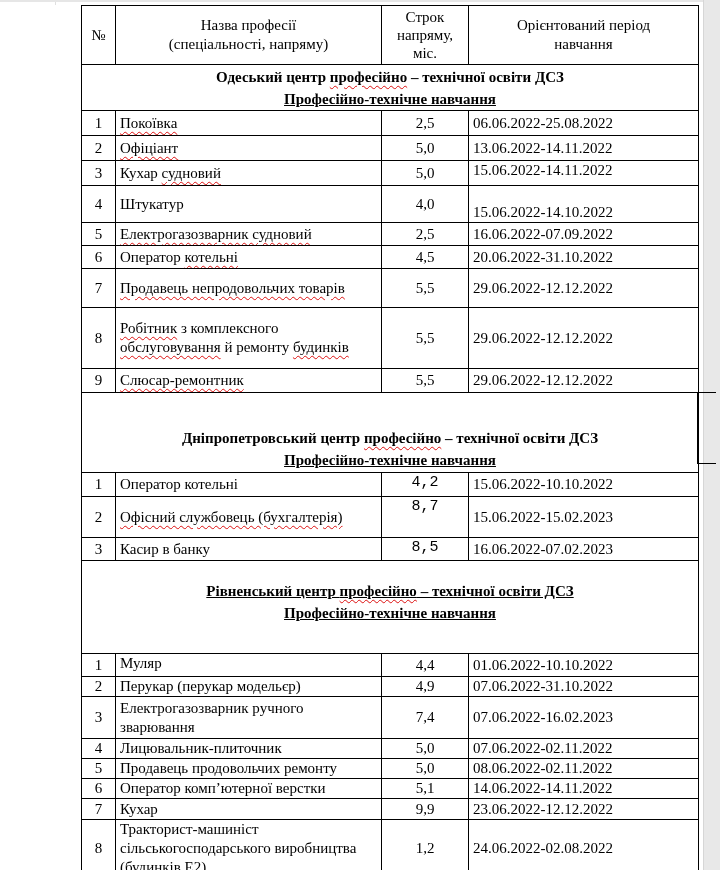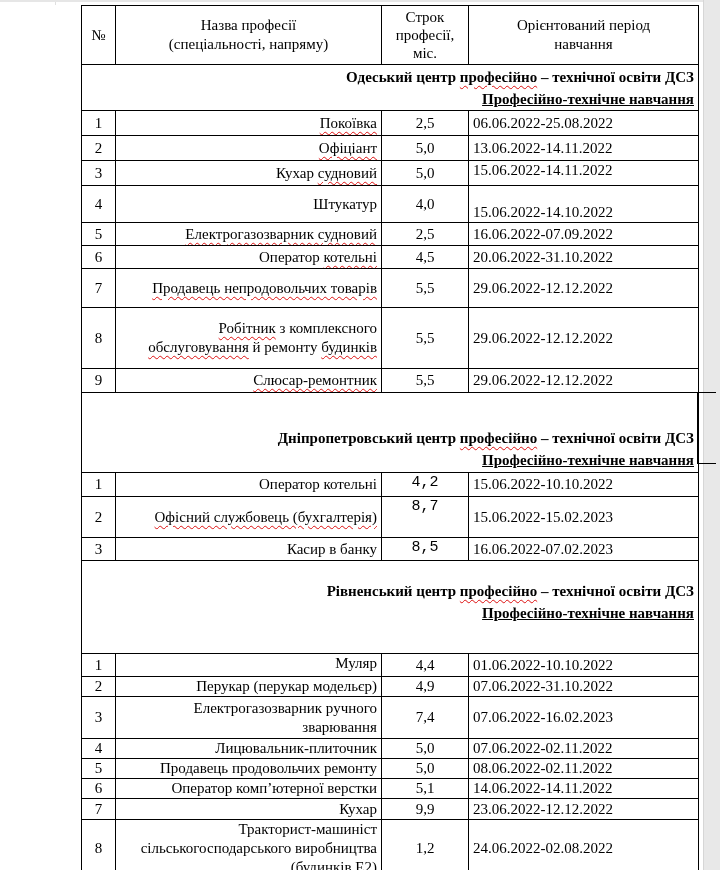--- a/index.html
+++ b/index.html
@@ -66,30 +66,30 @@
       font-weight: normal;
       overflow: hidden;
     }
     col.c-num { width: 34px; }
     col.c-name { width: 266px; }
     col.c-dur { width: 87px; }
     col.c-period { width: 230px; }
 
     th.h { text-align: center; }
     td.num { text-align: center; padding: 0; }
-    td.name { text-align: right; padding-left: 7px; margin-top: 37px; }
+    td.name { text-align: left; padding-left: 7px; margin-top: 37px; }
     td.dur { text-align: center; }
     td.period { text-align: left; }
 
     td.dur.top { vertical-align: top; font-family: Liberation Mono, monospace; }
     td.period.bottom { vertical-align: bottom; }
     td.period.top { vertical-align: top; margin-left: 37px; }
 
     tr.section td {
-      text-align: right;
+      text-align: center;
       font-weight: bold;
       margin-top: 24px;
     }
     .section-title {
       display: block;
       font-weight: bold;
       line-height: 22px;
     }
     .section-sub {
       display: block;
@@ -123,21 +123,21 @@
   </colgroup>
   <thead>
     <tr style="height:59px;">
       <th class="h">№</th>
       <th class="h">
         <span>Назва професії</span><br>
         <span>(спеціальності, напряму)</span>
       </th>
       <th class="h" style="line-height:18px;margin-top:20px;">
         <span>Строк</span><br>
-        <span>професії,</span><br>
+        <span>напряму,</span><br>
         <span>міс.</span>
       </th>
       <th class="h">
         <span>Орієнтований період</span><br>
         <span>навчання</span>
       </th>
     </tr>
   </thead>
   <tbody>
 
@@ -221,21 +221,21 @@
       <td class="period">15.06.2022-15.02.2023</td>
     </tr>
     <tr style="height:23px;">
       <td class="num">3</td>
       <td class="name">Касир в банку</td>
       <td class="dur top">8,5</td>
       <td class="period">16.06.2022-07.02.2023</td>
     </tr>
 
     <tr class="section" style="height:93px;">
-      <td colspan="4" style="vertical-align:middle;padding-bottom:10px;">
+      <td colspan="4" style="vertical-align:middle;padding-bottom:10px;text-decoration:underline;">
         <span class="section-title"><span>Рівненський центр </span><span class="sp">професійно</span><span> – технічної освіти ДСЗ</span></span>
         <span class="section-sub">Професійно-технічне  навчання</span>
       </td>
     </tr>
     <tr style="height:23px;">
       <td class="num">1</td>
       <td class="name" style="vertical-align:top;">Муляр</td>
       <td class="dur">4,4</td>
       <td class="period">01.06.2022-10.10.2022</td>
     </tr>

